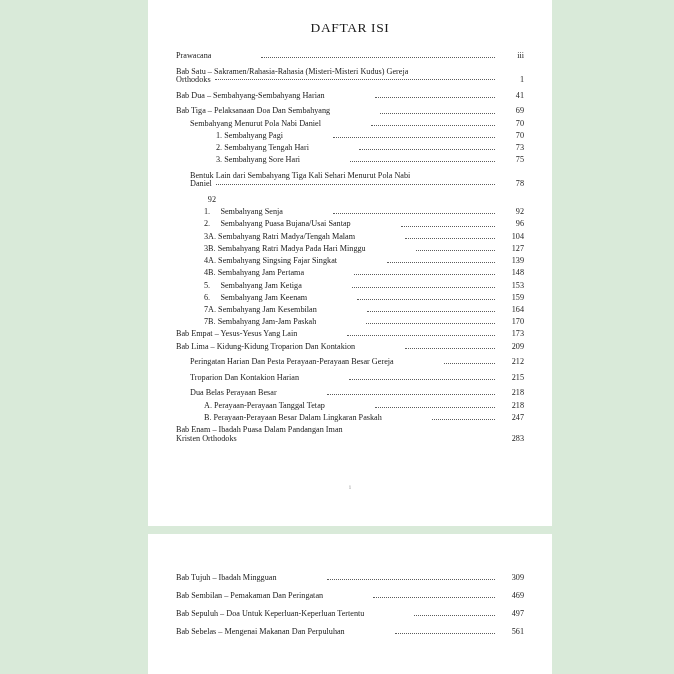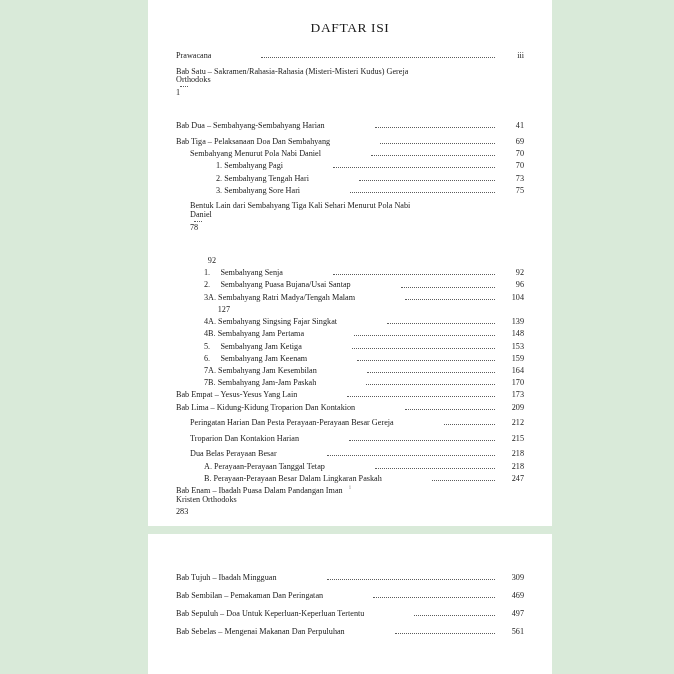--- a/index.html
+++ b/index.html
@@ -86,22 +86,21 @@
   }
   .row.multiline .ml-top {
     display: flex;
     align-items: flex-end;
   }
   .row.multiline .ml-top .label {
     white-space: normal;
   }
   .row.multiline .ml-bottom {
     display: flex;
-    align-items: flex-start;
-    flex-direction: column;
+    align-items: center;
   }
   .row.multiline .ml-bottom .label2 {
     white-space: nowrap;
   }
   .indent-0 { padding-left: 0px; }
   .indent-1 { padding-left: 14px; }
   .indent-2 { padding-left: 28px; }
   .indent-3 { padding-left: 40px; }
   .gap-top { margin-top: 7px; }
   .gap-top-lg { }
@@ -211,20 +210,24 @@
           <span class="page-num">96</span>
         </div>
         <div class="row indent-2">
           <span class="label-wrap">
             <span class="label">3A. Sembahyang Ratri Madya/Tengah Malam</span>
             <span class="dots"></span>
           </span>
           <span class="page-num">104</span>
         </div>
         <div class="row indent-2">
+          <span class="label-wrap">
+            <span class="label">3B. Sembahyang Ratri Madya Pada Hari Minggu</span>
+            <span class="dots"></span>
+          </span>
           <span class="page-num">127</span>
         </div>
         <div class="row indent-2">
           <span class="label-wrap">
             <span class="label">4A. Sembahyang Singsing Fajar Singkat</span>
             <span class="dots"></span>
           </span>
           <span class="page-num">139</span>
         </div>
         <div class="row indent-2">

